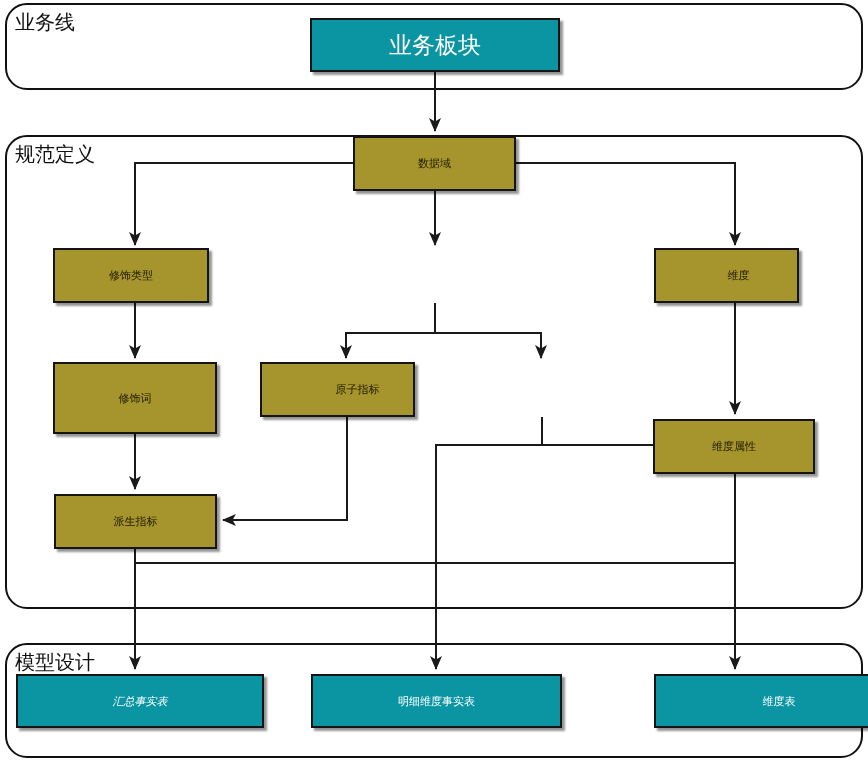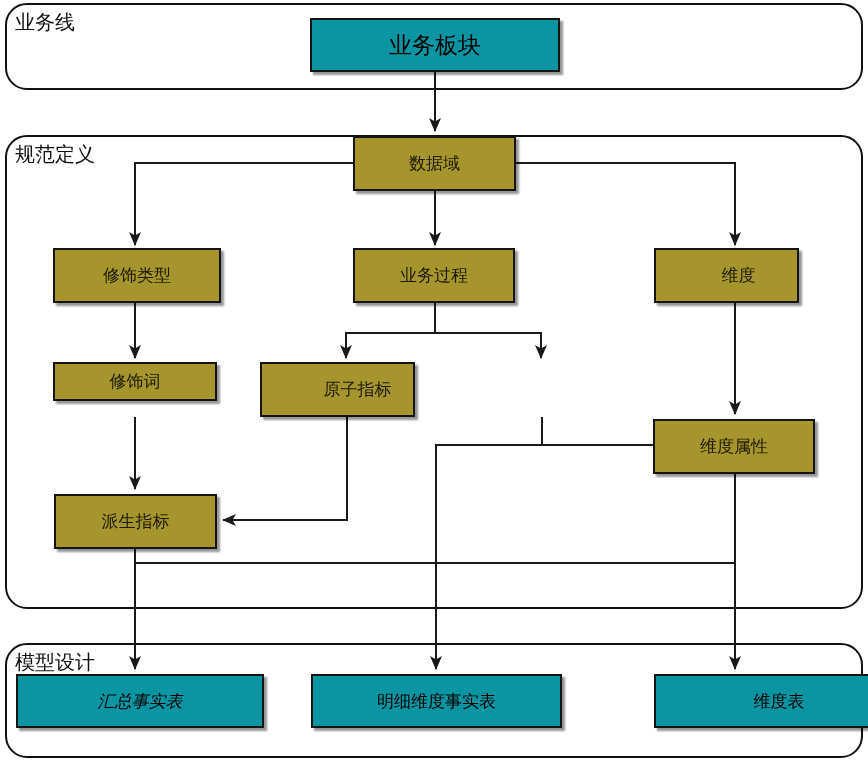--- a/index.html
+++ b/index.html
@@ -19,32 +19,32 @@
   #container-spec-definition{left:5px;top:135px;width:858px;height:474px;}
   #container-model-design{left:5px;top:643px;width:858px;height:115px;}
 
   
   #connector-layer{position:absolute;left:0;top:0;width:868px;height:764px;z-index:2;}
 
   
   .node{
     position:absolute;display:flex;align-items:center;justify-content:center;
     box-sizing:border-box;border:2px solid #141414;color:#101000;
-    font-size:17px;z-index:3;box-shadow:3px 3px 2px rgba(0,0,0,0.42);
+    font-size:11px;z-index:3;box-shadow:3px 3px 2px rgba(0,0,0,0.42);
     white-space:nowrap;
   }
-  .node.teal{background:#0b95a2;color:#000000;}
+  .node.teal{background:#0b95a2;color:#ffffff;}
   .node.olive{background:#a6942c;color:#201a00;}
 
   #node-business-sector{left:310px;top:18px;width:250px;height:54px;font-size:23px;}
   #node-data-domain{left:353px;top:136px;width:163px;height:55px;}
-  #node-modifier-type{left:53px;top:248px;width:168px;height:55px;}
+  #node-modifier-type{left:53px;top:248px;width:156px;height:55px;}
   #node-business-process{left:353px;top:248px;width:162px;height:55px;}
   #node-dimension{left:654px;top:248px;width:145px;height:55px;padding-left:24px;}
-  #node-modifier-word{left:53px;top:362px;width:164px;height:39px;}
+  #node-modifier-word{left:53px;top:362px;width:164px;height:72px;}
   #node-atomic-indicator{left:260px;top:362px;width:155px;height:55px;padding-left:40px;}
   #node-measure{left:462px;top:362px;width:160px;height:55px;}
   #node-dimension-attribute{left:653px;top:419px;width:162px;height:55px;}
   #node-derived-indicator{left:54px;top:494px;width:163px;height:55px;}
   #node-summary-fact-table{left:16px;top:674px;width:248px;height:54px;font-style:italic;}
   #node-detail-fact-table{left:311px;top:674px;width:251px;height:54px;}
   #node-dimension-table{left:610px;top:674px;width:250px;height:54px;margin-left:44px;}
 </style>
 </head>
 <body>
@@ -88,23 +88,20 @@
 
   <div class="node teal" id="node-business-sector">
     <span>业务板块</span>
   </div>
   <div class="node olive" id="node-data-domain">
     <span>数据域</span>
   </div>
   <div class="node olive" id="node-modifier-type">
     <span>修饰类型</span>
   </div>
-  <div class="node olive" id="node-business-process">
-    <span>业务过程</span>
-  </div>
   <div class="node olive" id="node-dimension">
     <span>维度</span>
   </div>
   <div class="node olive" id="node-modifier-word">
     <span>修饰词</span>
   </div>
   <div class="node olive" id="node-atomic-indicator">
     <span>原子指标</span>
   </div>
   <div class="node olive" id="node-dimension-attribute">

